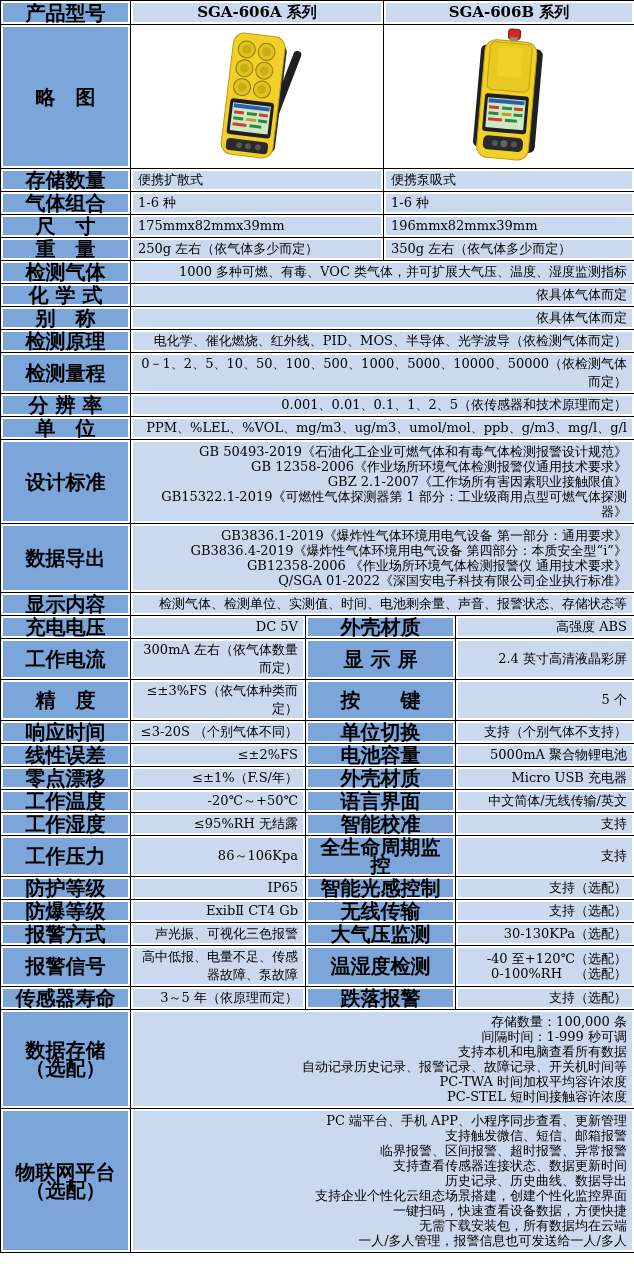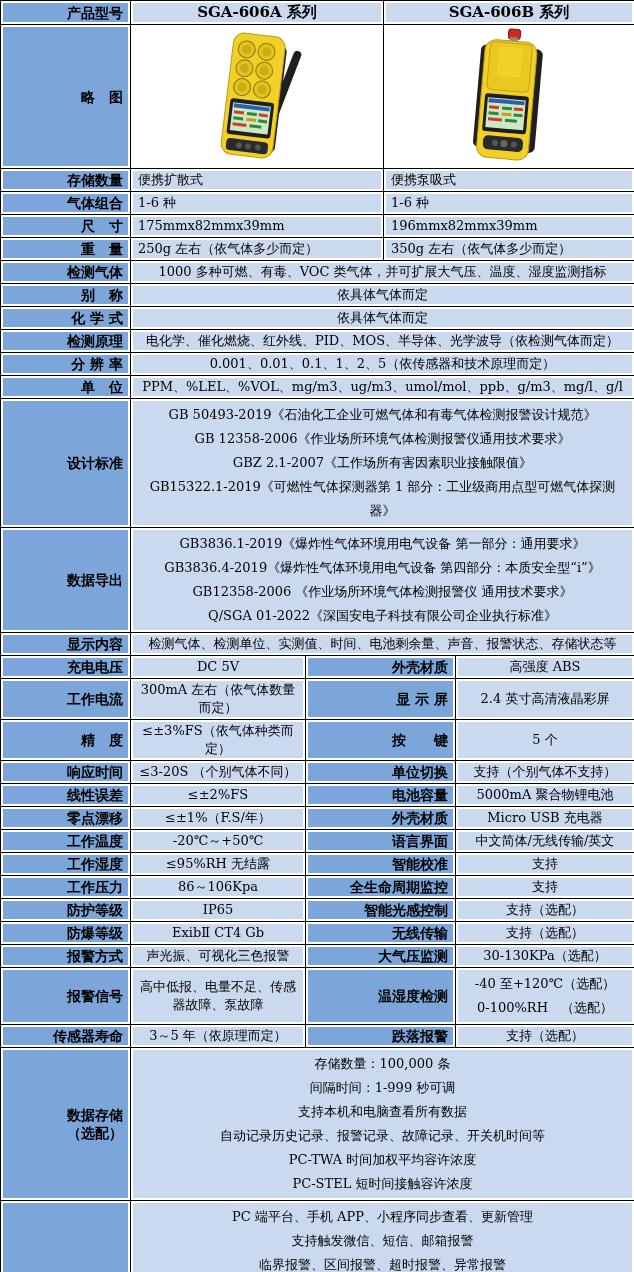--- a/index.html
+++ b/index.html
@@ -1,25 +1,25 @@
 <!DOCTYPE html>
 <html><head>
 <meta charset="utf-8">
 <style>
   html,body{margin:0;padding:0;background:#fff;}
   body{width:634px;font-family:"DejaVu Sans",sans-serif;color:#000;}
   table.spec{width:634px;border-collapse:collapse;table-layout:fixed;border:1px solid #000;}
   td{border:1px solid #000;box-shadow:inset 0 0 0 2px #fff;padding:2px 7px;vertical-align:middle;
      overflow:hidden;box-sizing:border-box;}
-  .lab{background:#7ca5d9;font-weight:bold;text-align:right;font-size:14px;
+  .lab{background:#7ca5d9;font-weight:bold;text-align:center;font-size:20px;
        font-family:"DejaVu Sans","Liberation Sans",sans-serif;line-height:18px;white-space:pre-line;}
-  .val{background:#cbd9ee;font-size:13px;text-align:center;
+  .val{background:#cbd9ee;font-size:13px;text-align:right;
        font-family:"DejaVu Serif","Liberation Serif",serif;line-height:18px;}
   .cen{text-align:left;}
-  .ml{white-space:pre-line;line-height:24px;padding-top:4px;padding-bottom:4px;margin-left:24px;}
+  .ml{white-space:pre-line;line-height:15px;padding-top:4px;padding-bottom:4px;margin-left:24px;}
   .hv{background:#cbd9ee;font-weight:bold;font-size:15px;text-align:center;
       font-family:"DejaVu Serif","Liberation Serif",serif;margin-top:36px;}
   .hrow td{height:24px;}
   .imgc{background:#ffffff;text-align:center;vertical-align:middle;height:144px;padding:0;}
   .srow td{height:22px;}
   svg{display:block;margin:0 auto;}
 </style>
 </head>
 <body>
 
@@ -128,30 +128,34 @@
     <td class="lab">重　量</td>
     <td class="val cen" colspan="2">250g 左右（依气体多少而定）</td>
     <td class="val cen" colspan="2">350g 左右（依气体多少而定）</td>
   </tr>
 
   <tr class="srow">
     <td class="lab">检测气体</td>
     <td class="val" colspan="4">1000 多种可燃、有毒、VOC 类气体，并可扩展大气压、温度、湿度监测指标</td>
   </tr>
   <tr class="srow">
+    <td class="lab">化 学 式</td>
+    <td class="val" colspan="4">依具体气体而定</td>
+  </tr>
+  <tr class="srow">
     <td class="lab">别　称</td>
     <td class="val" colspan="4">依具体气体而定</td>
   </tr>
   <tr class="srow">
-    <td class="lab">化 学 式</td>
-    <td class="val" colspan="4">依具体气体而定</td>
-  </tr>
-  <tr class="srow">
     <td class="lab">检测原理</td>
     <td class="val" colspan="4">电化学、催化燃烧、红外线、PID、MOS、半导体、光学波导（依检测气体而定）</td>
+  </tr>
+  <tr class="srow">
+    <td class="lab">检测量程</td>
+    <td class="val" colspan="4">0－1、2、5、10、50、100、500、1000、5000、10000、50000（依检测气体而定）</td>
   </tr>
   <tr class="srow">
     <td class="lab">分 辨 率</td>
     <td class="val" colspan="4">0.001、0.01、0.1、1、2、5（依传感器和技术原理而定）</td>
   </tr>
   <tr class="srow">
     <td class="lab">单　位</td>
     <td class="val" colspan="4">PPM、%LEL、%VOL、mg/m3、ug/m3、umol/mol、ppb、g/m3、mg/l、g/l</td>
   </tr>
   <tr>

